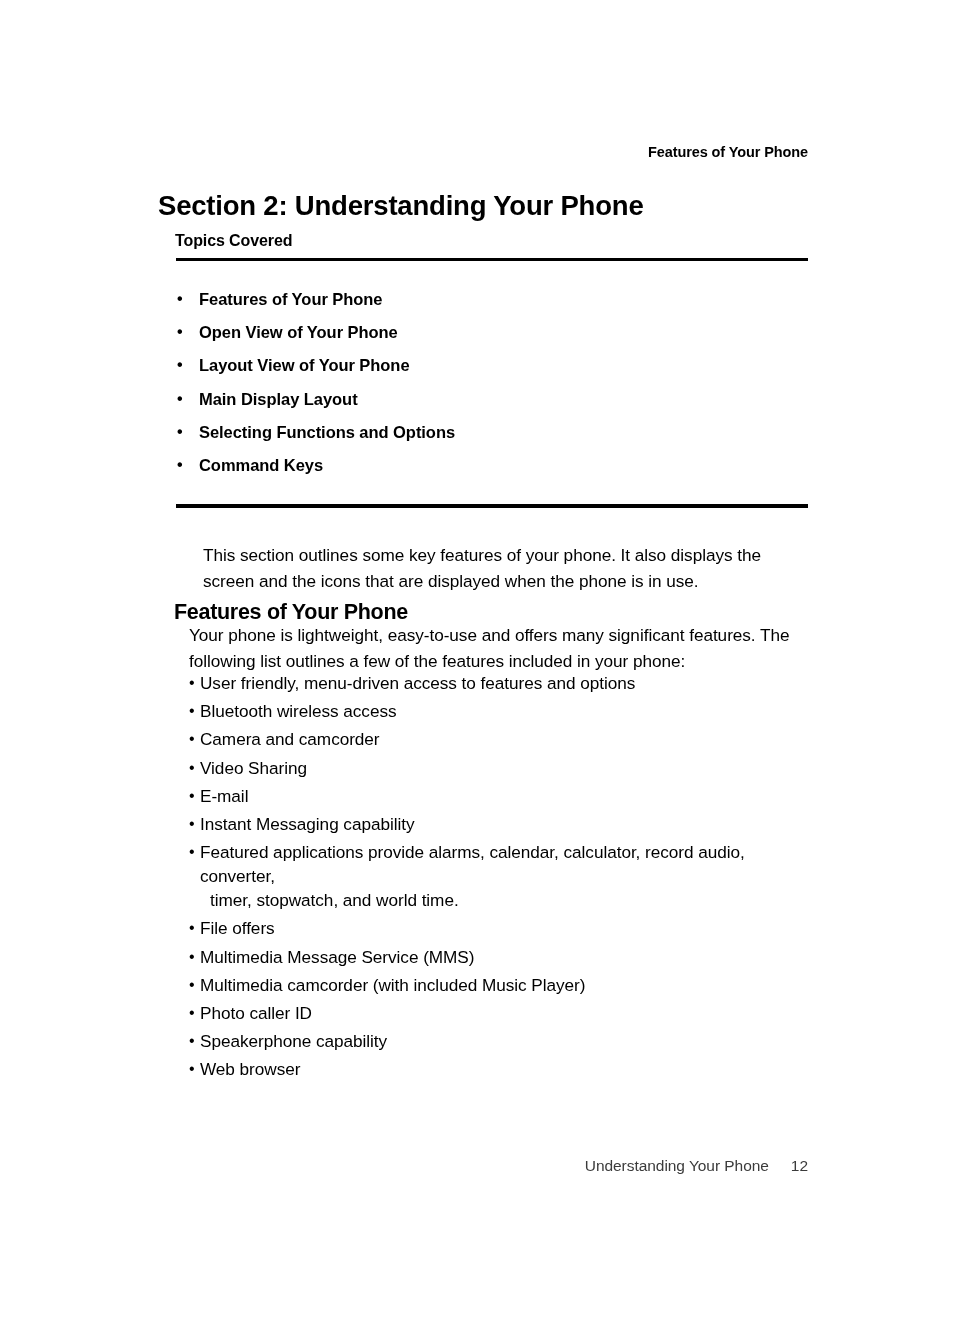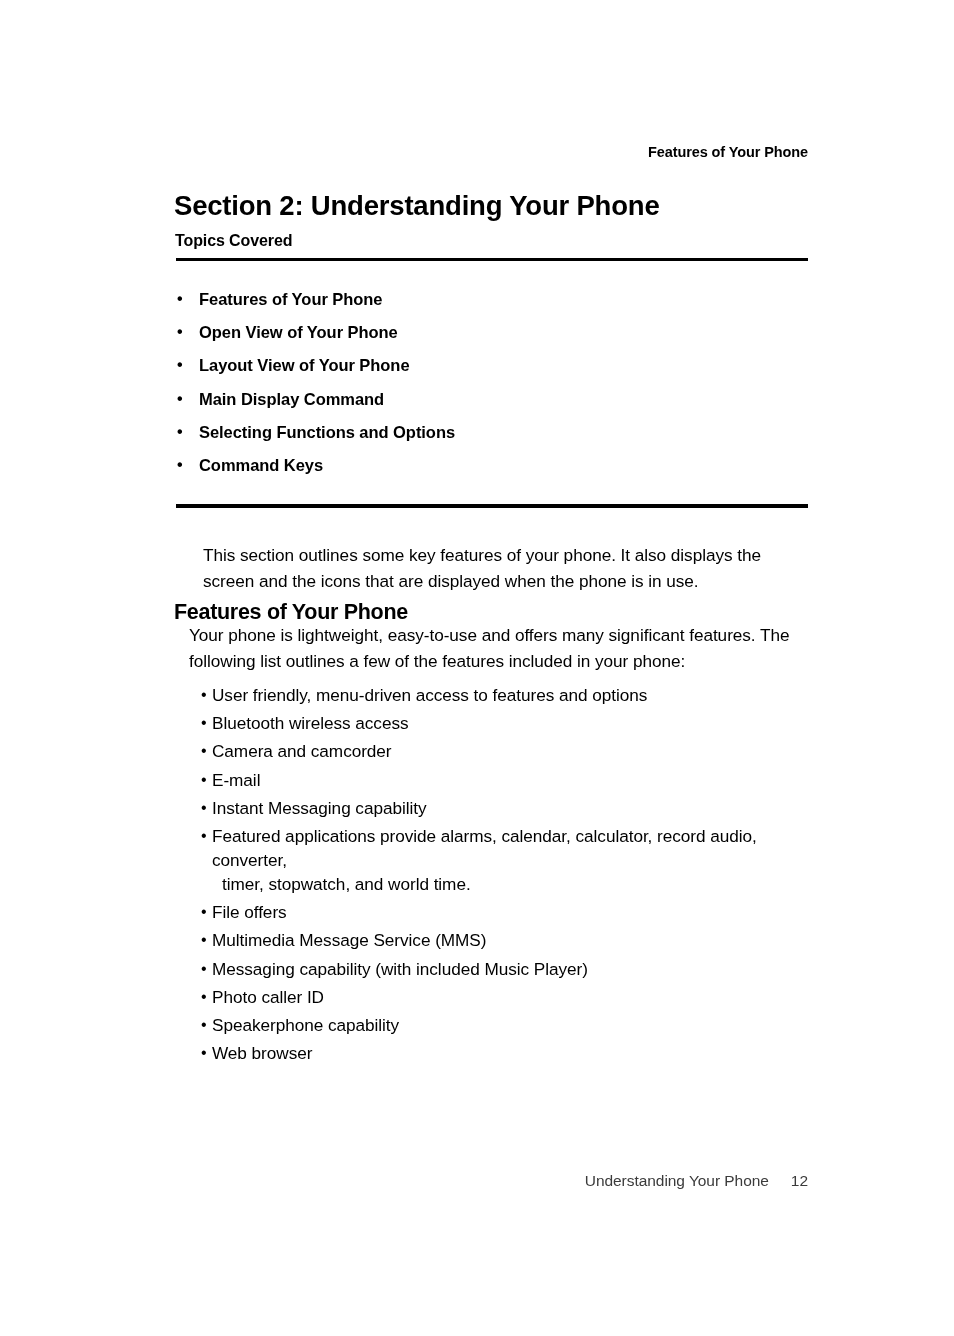--- a/index.html
+++ b/index.html
@@ -32,21 +32,21 @@
     font-weight: bold;
     font-size: 14.5px;
     letter-spacing: -0.1px;
     color: #000;
     white-space: nowrap;
   }
 
   
   .section-title {
     position: absolute;
-    left: 174px;
+    left: 158px;
     top: 172px;
     font-family: "Liberation Sans Narrow", "Liberation Sans", sans-serif;
     font-weight: bold;
     font-size: 27.5px;
     letter-spacing: -0.2px;
     color: #000;
     white-space: nowrap;
   }
 
   
@@ -140,21 +140,21 @@
     letter-spacing: -0.05px;
     color: #000;
   }
 
   
   .features-list {
     position: absolute;
     left: 189px;
     top: 671px;
     width: 620px;
-    margin: 12px;
+    margin: 0;
     padding: 0;
     list-style: none;
   }
   .features-list li {
     position: relative;
     padding-left: 11px;
     margin-bottom: 4.2px;
     font-size: 17.2px;
     line-height: 24px;
     letter-spacing: -0.05px;
@@ -180,21 +180,20 @@
   .footer {
     position: absolute;
     left: 176px;
     top: 1157px;
     width: 632px;
     text-align: right;
     font-size: 15.5px;
     letter-spacing: -0.05px;
     color: #3b3b3b;
     white-space: nowrap;
-    margin-top: 15px;
   }
   .footer .page-num {
     display: inline-block;
     margin-left: 22px;
   }
 </style>
 </head>
 <body>
 
 <div class="page">
@@ -204,46 +203,47 @@
   <h1 class="section-title">Section 2: Understanding Your Phone</h1>
 
   <div class="topics-label">Topics Covered</div>
 
   <div class="rule rule-top"></div>
 
   <ul class="topics-list">
     <li><span>Features of Your Phone</span></li>
     <li><span>Open View of Your Phone</span></li>
     <li><span>Layout View of Your Phone</span></li>
-    <li><span>Main Display Command</span></li>
+    <li><span>Main Display Layout</span></li>
     <li><span>Selecting Functions and Options</span></li>
     <li><span>Command Keys</span></li>
   </ul>
 
   <div class="rule rule-bottom"></div>
 
   <p class="intro">This section outlines some key features of your phone. It also displays the screen and the icons that are displayed when the phone is in use.</p>
 
   <h2 class="features-heading">Features of Your Phone</h2>
 
   <p class="features-intro">Your phone is lightweight, easy-to-use and offers many significant features. The following list outlines a few of the features included in your phone:</p>
 
   <ul class="features-list">
     <li><span>User friendly, menu-driven access to features and options</span></li>
     <li><span>Bluetooth wireless access</span></li>
     <li><span>Camera and camcorder</span></li>
+    <li><span>Video Sharing</span></li>
     <li><span>E-mail</span></li>
     <li><span>Instant Messaging capability</span></li>
     <li class="wrap">
       <span>Featured applications provide alarms, calendar, calculator, record audio, converter,</span>
       <span class="cont">timer, stopwatch, and world time.</span>
     </li>
     <li><span>File offers</span></li>
     <li><span>Multimedia Message Service (MMS)</span></li>
-    <li><span>Messaging capability (with included Music Player)</span></li>
+    <li><span>Multimedia camcorder (with included Music Player)</span></li>
     <li><span>Photo caller ID</span></li>
     <li><span>Speakerphone capability</span></li>
     <li><span>Web browser</span></li>
   </ul>
 
   <div class="footer">
     <span>Understanding Your Phone</span><span class="page-num">12</span>
   </div>
 
 </div>

